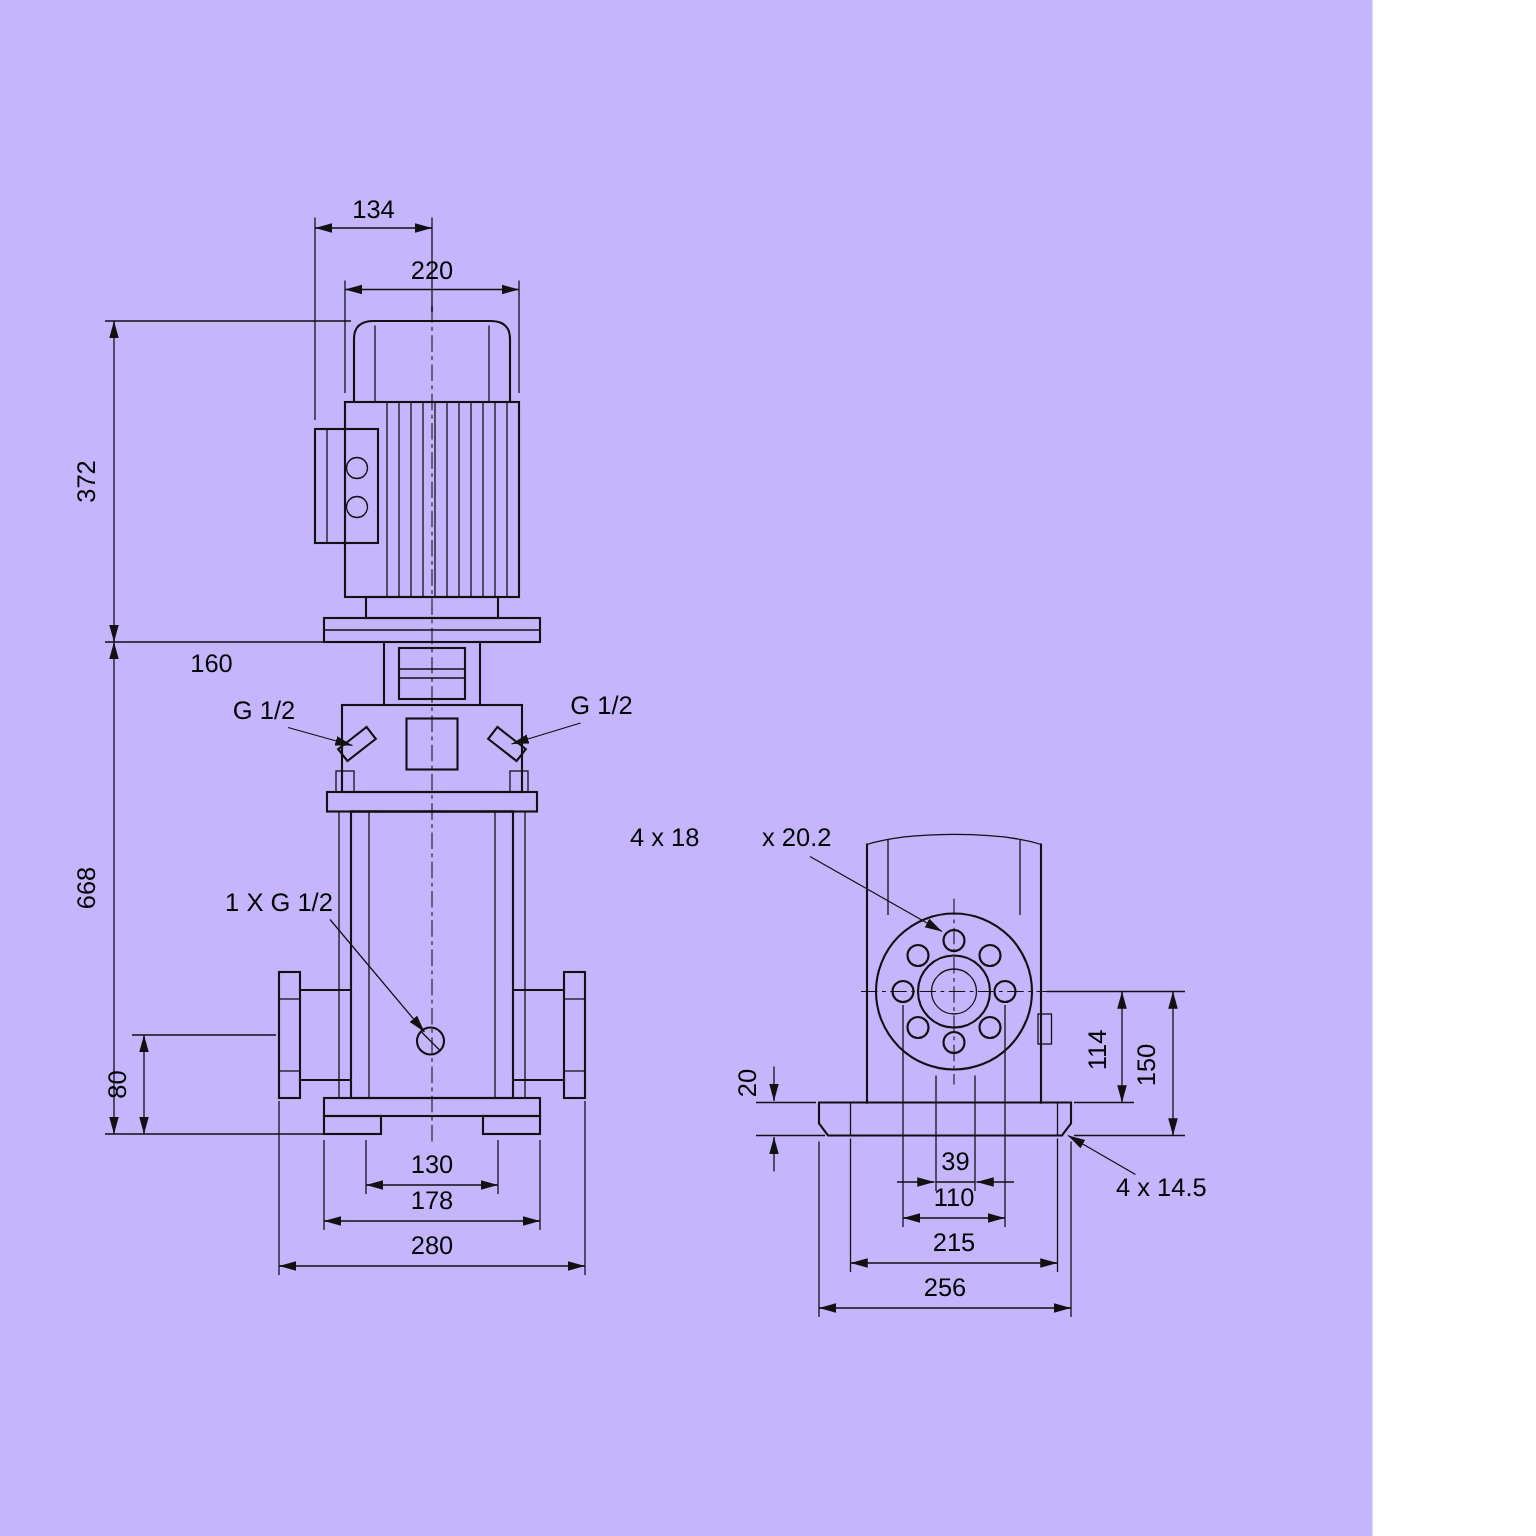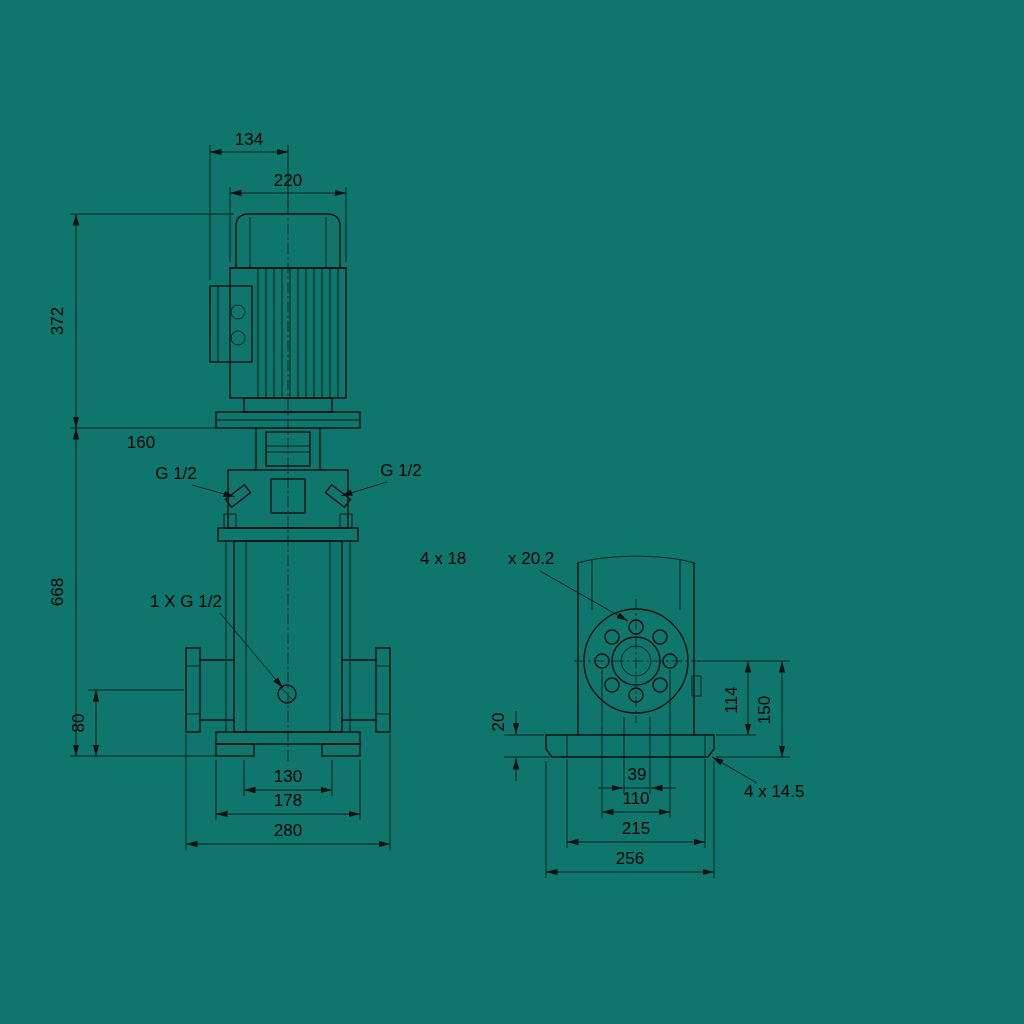--- a/index.html
+++ b/index.html
@@ -1,16 +1,16 @@
 <!DOCTYPE html>
 <html><head>
 <meta charset="utf-8">
 <style>
   html,body{margin:0;padding:0;background:#ffffff;}
-  #canvas{width:1024px;height:1024px;background:#0f766e;position:relative;}
+  #canvas{width:915px;height:1024px;background:#c4b5fd;position:relative;}
   svg{display:block;}
   .thick{stroke:#111;stroke-width:1.4;fill:none;stroke-linecap:square;}
   .thin{stroke:#111;stroke-width:.85;fill:none;}
   .cl{stroke:#111;stroke-width:.7;fill:none;stroke-dasharray:11 3 2.5 3;}
   .dim{stroke:#111;stroke-width:.85;fill:none;}
   text{font-family:"Liberation Sans",sans-serif;font-size:17px;fill:#000;}
   .vtx{text-anchor:middle;}
 </style>
 </head>
 <body>

